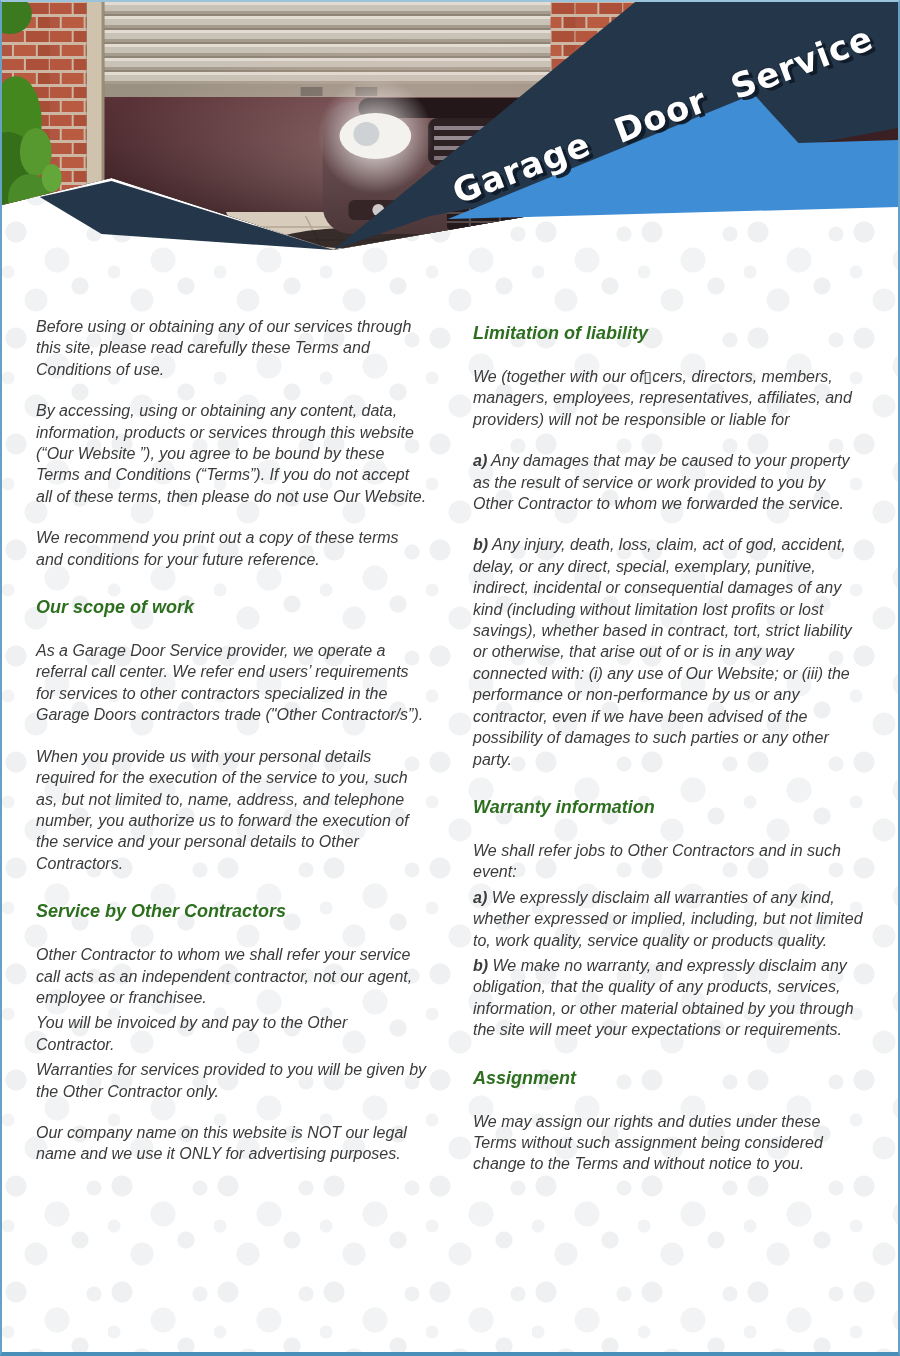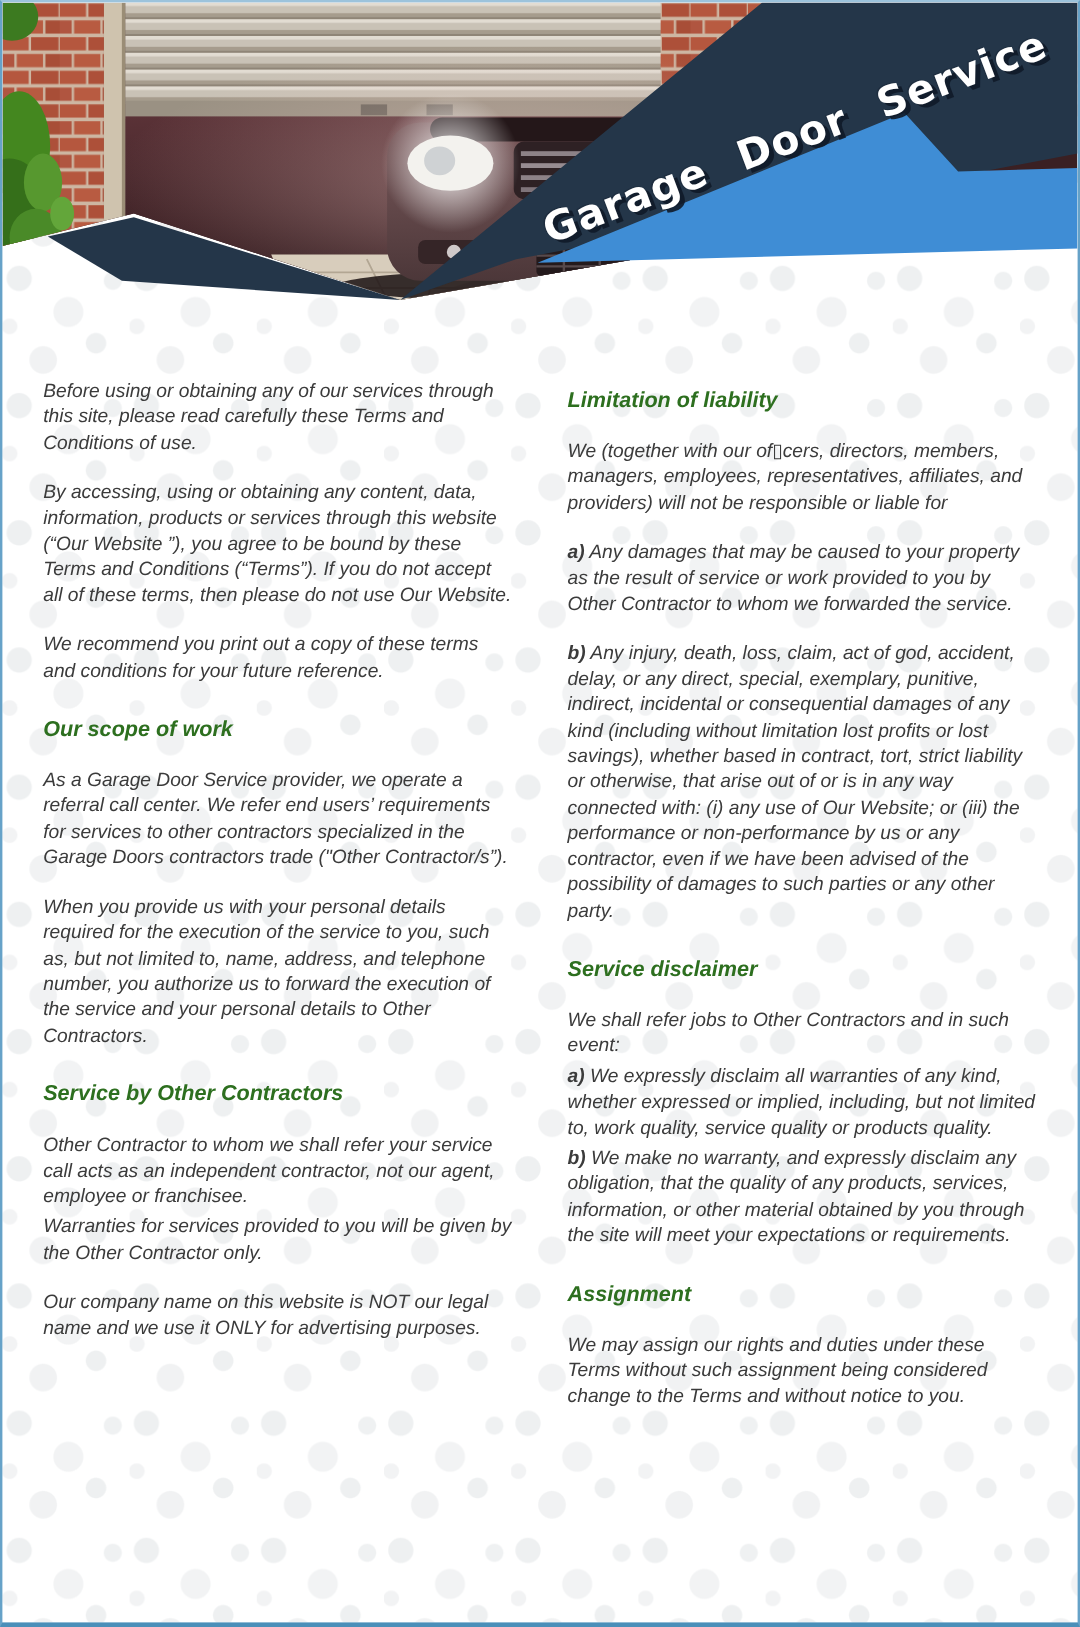--- a/index.html
+++ b/index.html
@@ -171,29 +171,30 @@
   <main class="columns">
     <div class="col" id="col-left">
         <p class="para">Before using or obtaining any of our services through this site, please read carefully these Terms and Conditions of use.</p>
         <p class="para">By accessing, using or obtaining any content, data, information, products or services through this website (“Our Website ”), you agree to be bound by these Terms and Conditions (“Terms”). If you do not accept all of these terms, then please do not use Our Website.</p>
         <p class="para">We recommend you print out a copy of these terms and conditions for your future reference.</p>
         <h3 class="sec-heading">Our scope of work</h3>
         <p class="para">As a Garage Door Service provider, we operate a referral call center. We refer end users’ requirements for services to other contractors specialized in the Garage Doors contractors trade ("Other Contractor/s”).</p>
         <p class="para">When you provide us with your personal details required for the execution of the service to you, such as, but not limited to, name, address, and telephone number, you authorize us to forward the execution of the service and your personal details to Other Contractors.</p>
         <h3 class="sec-heading">Service by Other Contractors</h3>
         <p class="para">Other Contractor to whom we shall refer your service call acts as an independent contractor, not our agent, employee or franchisee.</p>
+        <p class="para tight">You will be invoiced by and pay to the Other Contractor.</p>
         <p class="para tight">Warranties for services provided to you will be given by the Other Contractor only.</p>
         <p class="para">Our company name on this website is NOT our legal name and we use it ONLY for advertising purposes.</p>
       </div>
     <div class="col" id="col-right">
         <h3 class="sec-heading">Limitation of liability</h3>
         <p class="para">We (together with our of▯cers, directors, members, managers, employees, representatives, affiliates, and providers) will not be responsible or liable for</p>
         <p class="para"><b>a)</b> Any damages that may be caused to your property as the result of service or work provided to you by Other Contractor to whom we forwarded the service.</p>
         <p class="para"><b>b)</b> Any injury, death, loss, claim, act of god, accident, delay, or any direct, special, exemplary, punitive, indirect, incidental or consequential damages of any kind (including without limitation lost profits or lost savings), whether based in contract, tort, strict liability or otherwise, that arise out of or is in any way connected with: (i) any use of Our Website; or (iii) the performance or non-performance by us or any contractor, even if we have been advised of the possibility of damages to such parties or any other party.</p>
-        <h3 class="sec-heading">Service disclaimer</h3>
+        <h3 class="sec-heading">Warranty information</h3>
         <p class="para">We shall refer jobs to Other Contractors and in such event:</p>
         <p class="para tight"><b>a)</b> We expressly disclaim all warranties of any kind, whether expressed or implied, including, but not limited to, work quality, service quality or products quality.</p>
         <p class="para tight"><b>b)</b> We make no warranty, and expressly disclaim any obligation, that the quality of any products, services, information, or other material obtained by you through the site will meet your expectations or requirements.</p>
         <h3 class="sec-heading">Assignment</h3>
         <p class="para">We may assign our rights and duties under these Terms without such assignment being considered change to the Terms and without notice to you.</p>
       </div>
   </main>
 
 </div>
 

